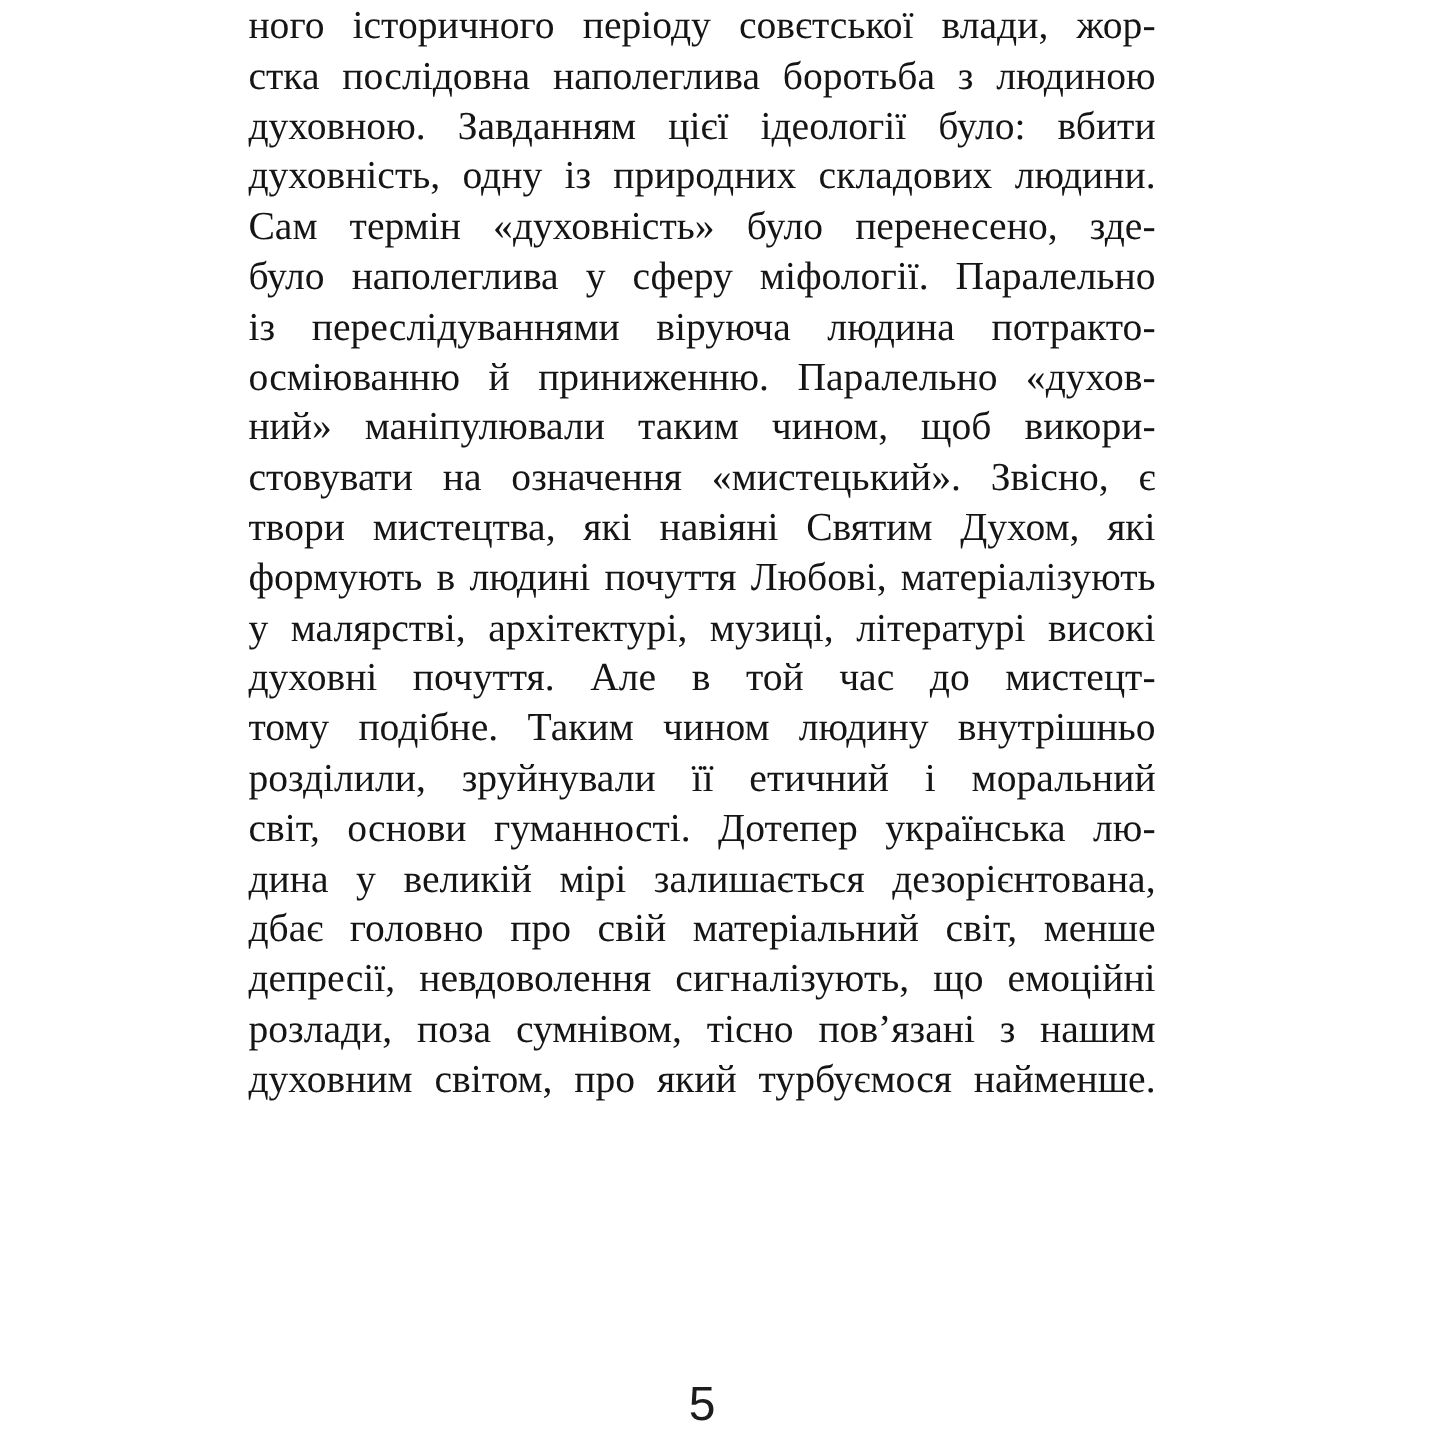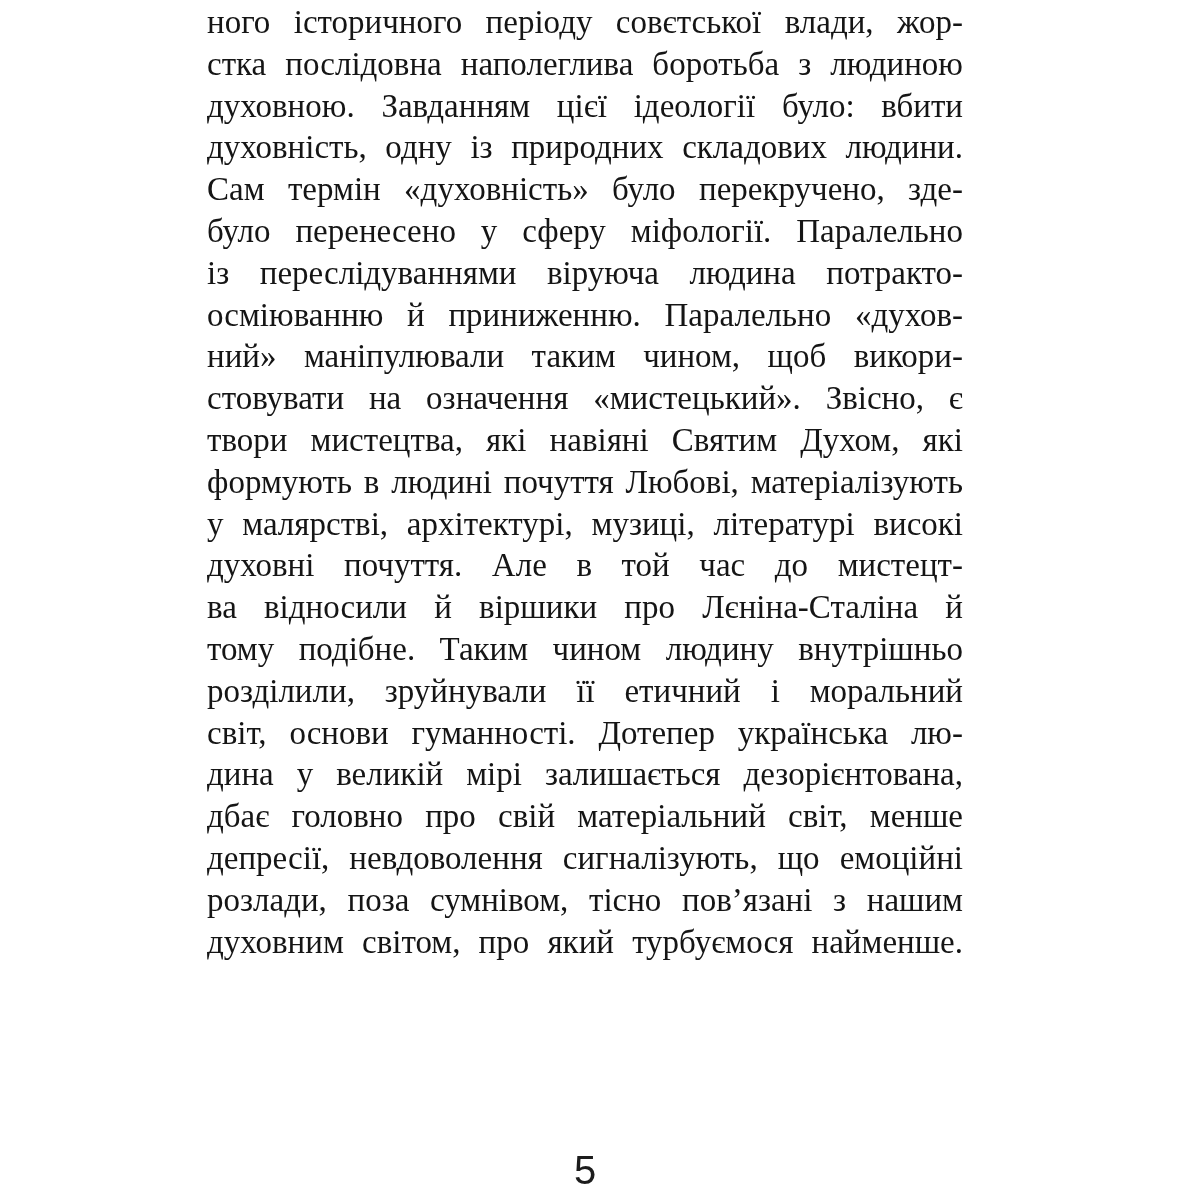--- a/index.html
+++ b/index.html
@@ -46,31 +46,30 @@
 </style>
 </head>
 <body>
 
 <div class="page">
   <div class="text-block">
     <div class="line">ного історичного періоду совєтської влади, жор-</div>
     <div class="line">стка послідовна наполеглива боротьба з людиною</div>
     <div class="line">духовною. Завданням цієї ідеології було: вбити</div>
     <div class="line">духовність, одну із природних складових людини.</div>
-    <div class="line">Сам термін «духовність» було перекручено, зде-</div>
-    <div class="line">було перенесено у сферу міфології. Паралельно</div>
+    <div class="line">Сам термін «духовність» було перенесено, зде-</div>
+    <div class="line">було наполеглива у сферу міфології. Паралельно</div>
     <div class="line">із переслідуваннями віруюча людина потракто-</div>
     <div class="line">осміюванню й приниженню. Паралельно «духов-</div>
     <div class="line">ний» маніпулювали таким чином, щоб викори-</div>
     <div class="line">стовувати на означення «мистецький». Звісно, є</div>
     <div class="line">твори мистецтва, які навіяні Святим Духом, які</div>
     <div class="line">формують в людині почуття Любові, матеріалізують</div>
     <div class="line">у малярстві, архітектурі, музиці, літературі високі</div>
     <div class="line">духовні почуття. Але в той час до мистецт-</div>
-    <div class="line">ва відносили й віршики про Лєніна-Сталіна й</div>
     <div class="line">тому подібне. Таким чином людину внутрішньо</div>
     <div class="line">розділили, зруйнували її етичний і моральний</div>
     <div class="line">світ, основи гуманності. Дотепер українська лю-</div>
     <div class="line">дина у великій мірі залишається дезорієнтована,</div>
     <div class="line">дбає головно про свій матеріальний світ, менше</div>
     <div class="line">депресії, невдоволення сигналізують, що емоційні</div>
     <div class="line">розлади, поза сумнівом, тісно пов’язані з нашим</div>
     <div class="line">духовним світом, про який турбуємося найменше.</div>
   </div>
   <div class="page-number">5</div>

